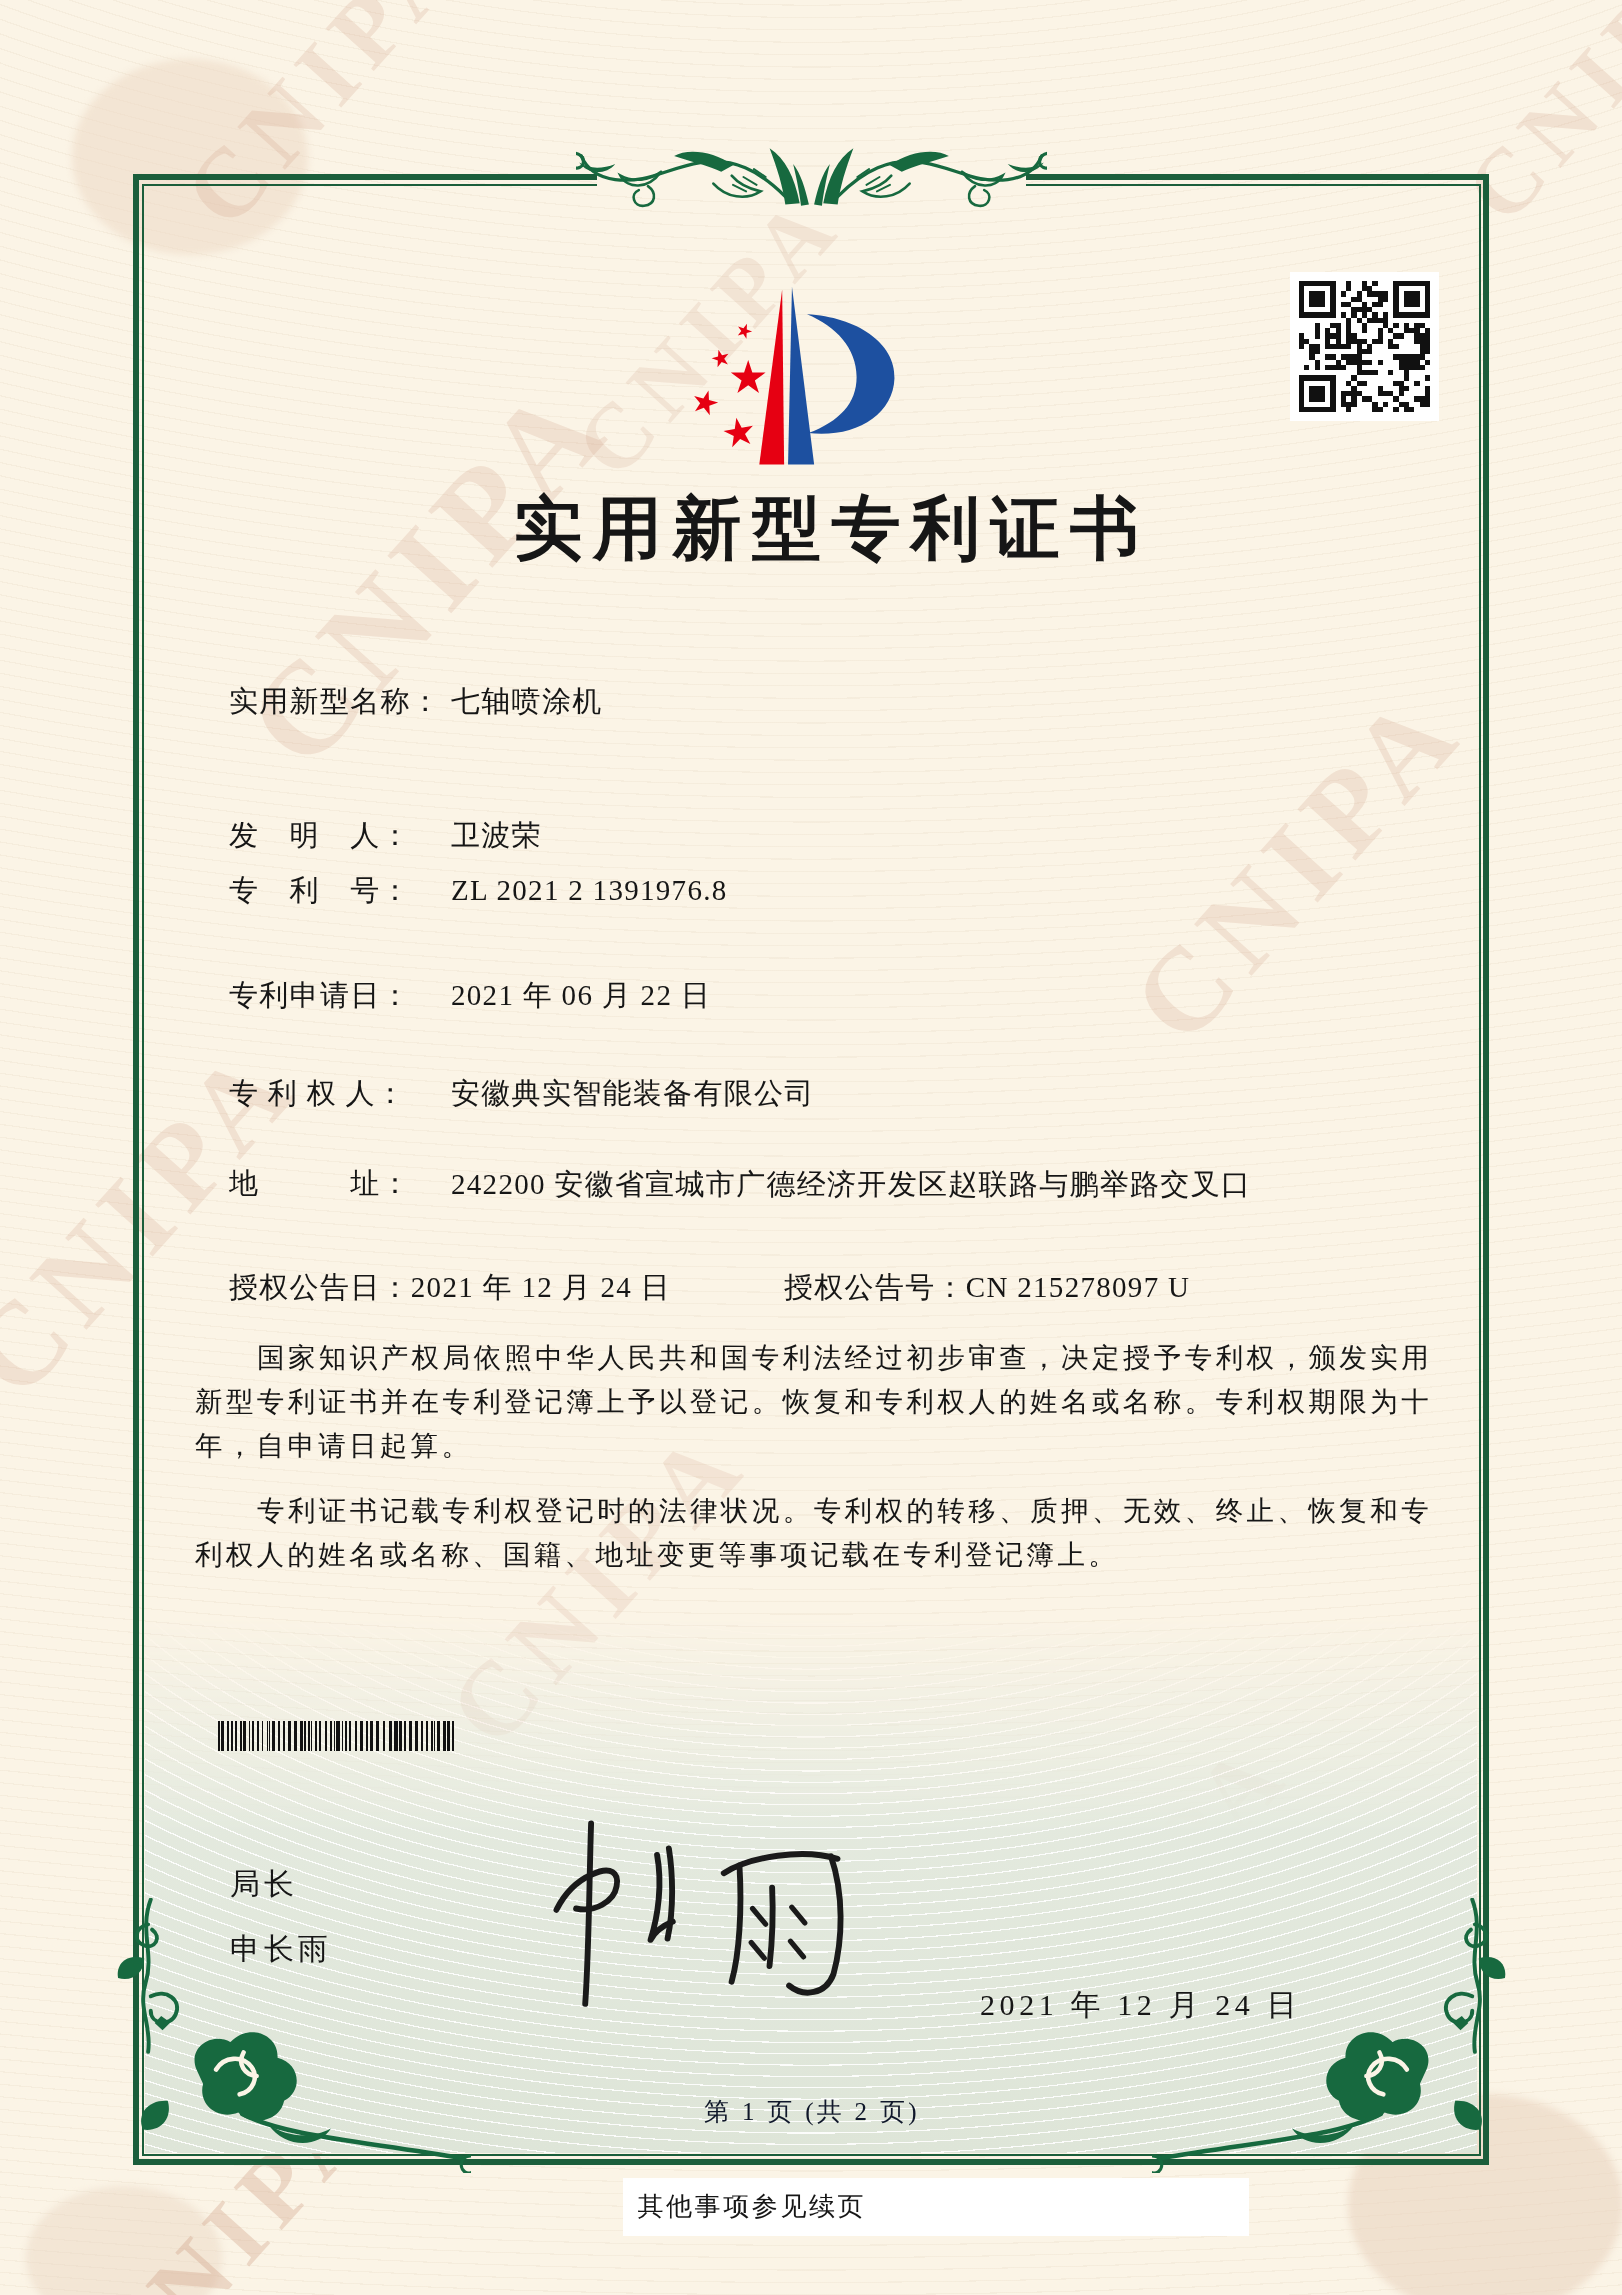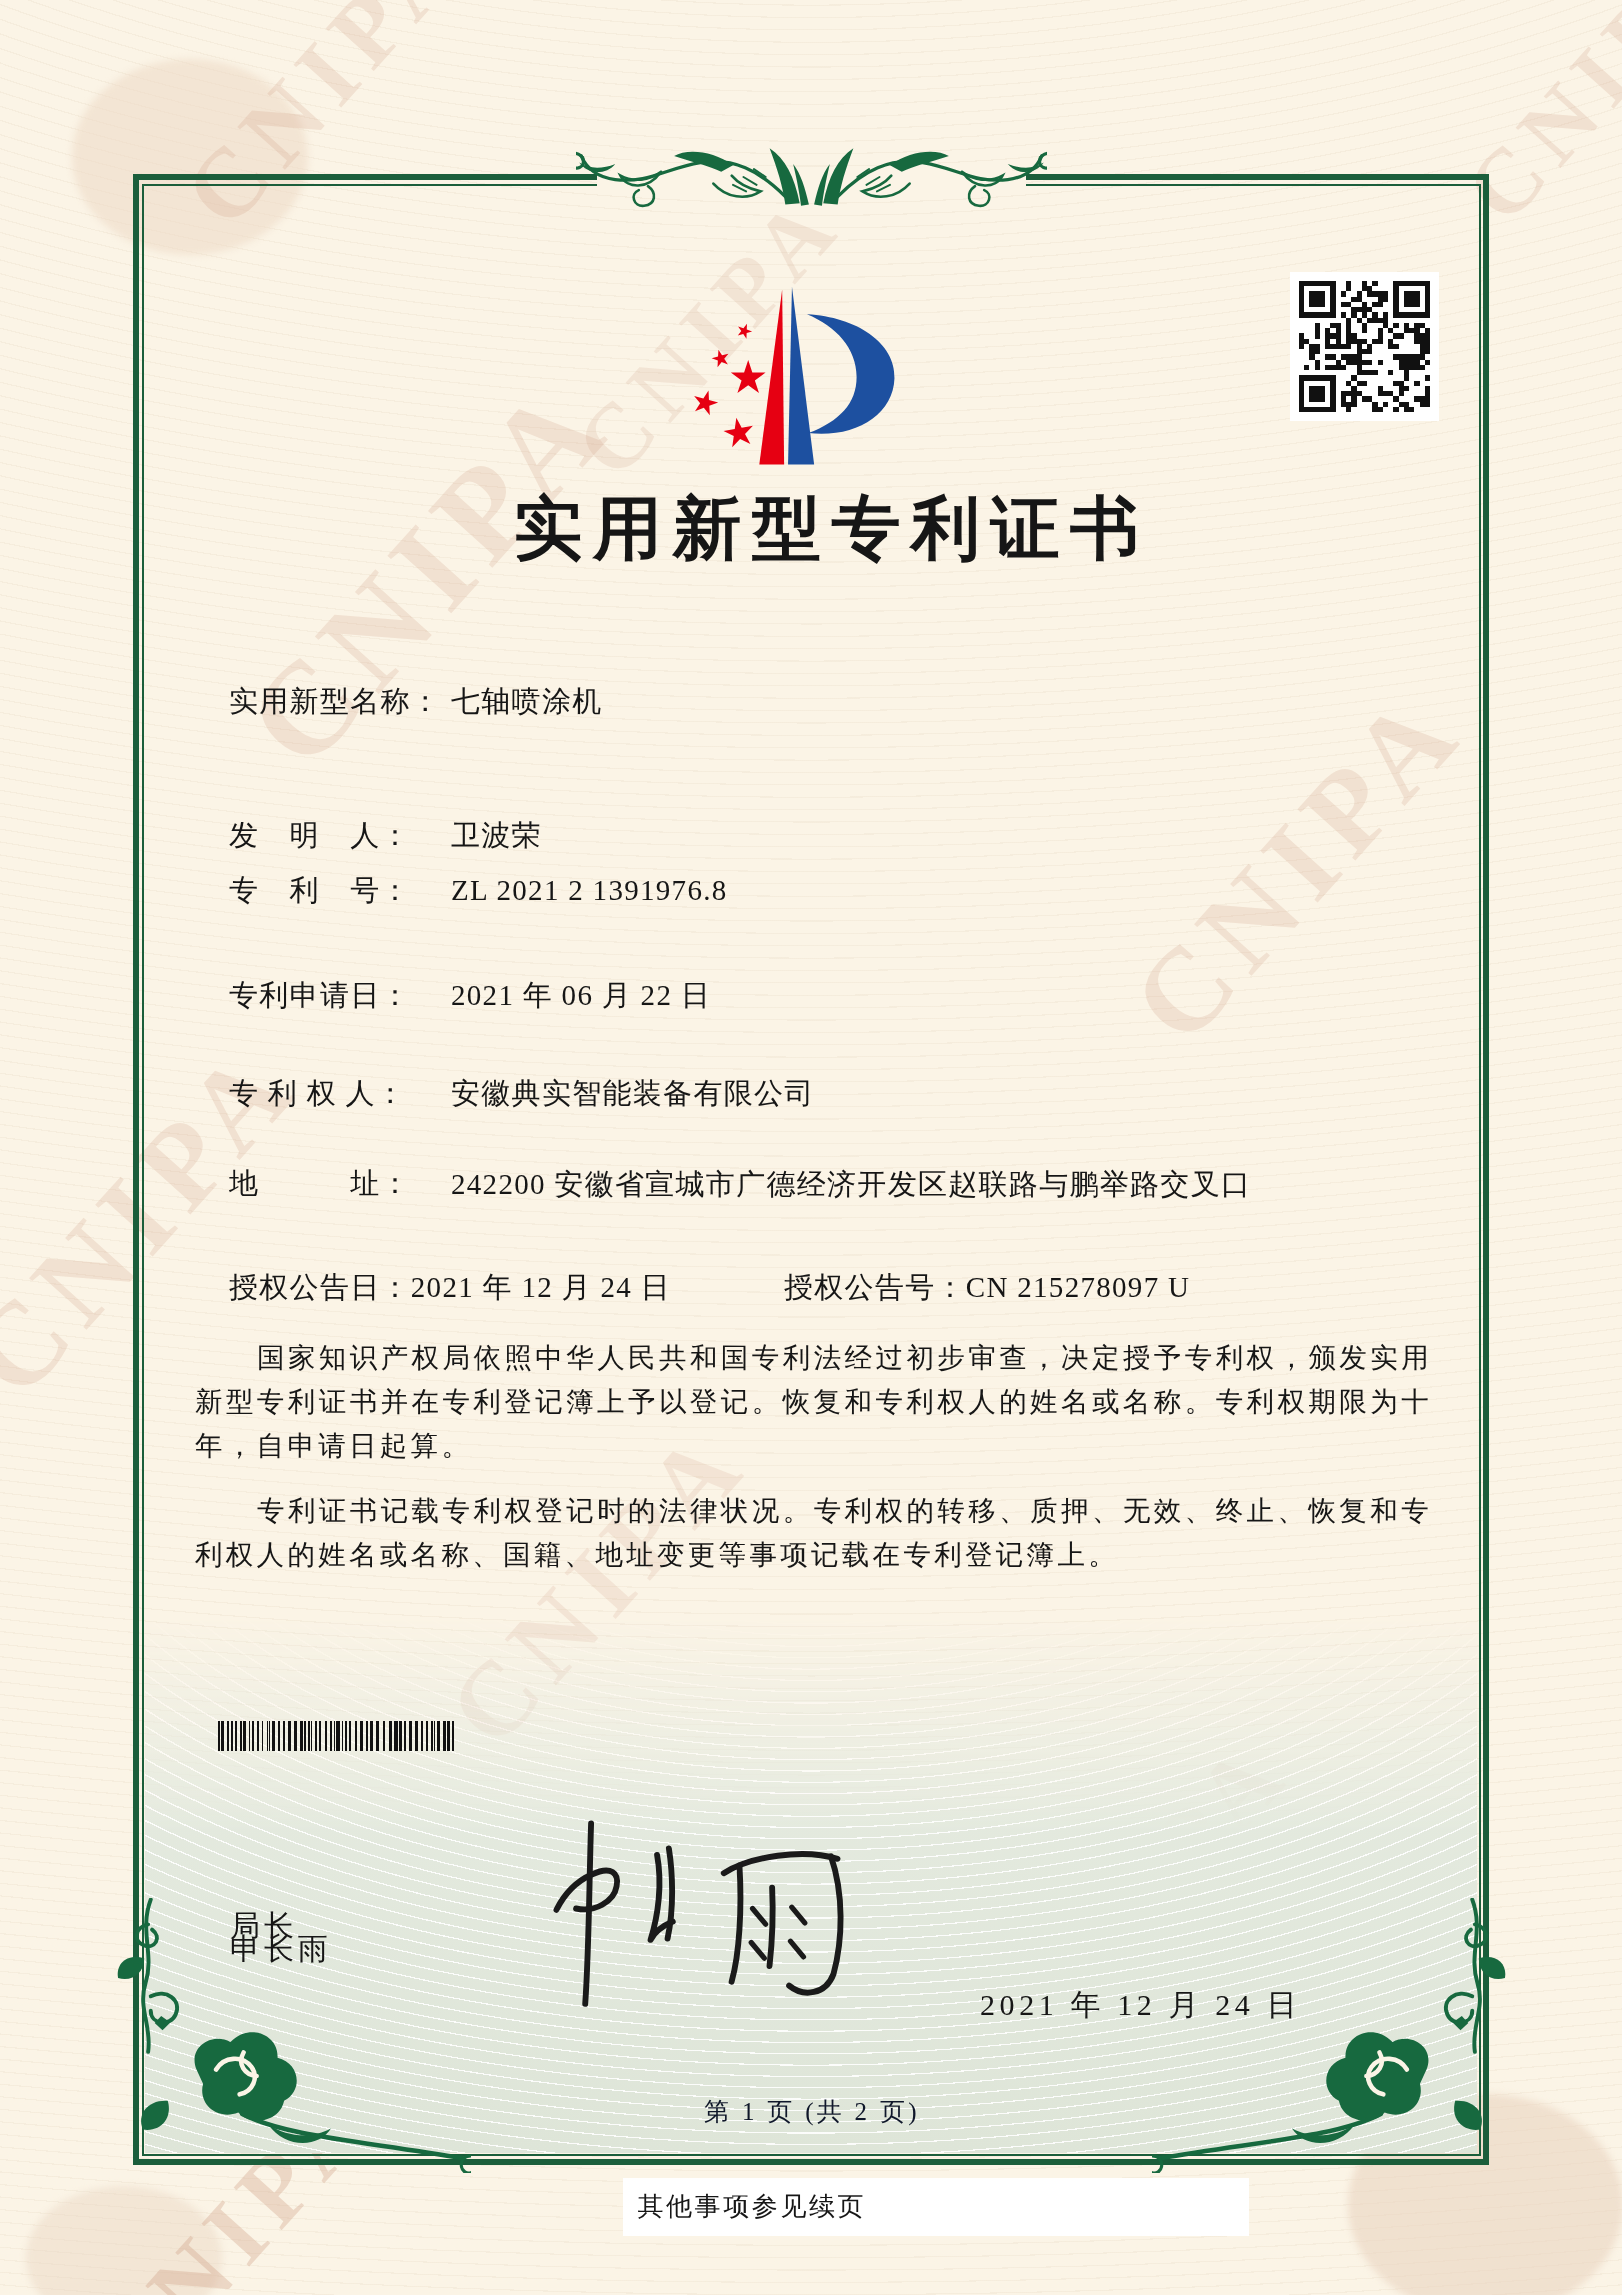--- a/index.html
+++ b/index.html
@@ -40,21 +40,21 @@
   .row.addr .fvalue{width:975px;line-height:43px;}
   .grant{position:absolute;left:229px;top:1268px;font-size:29px;letter-spacing:1.3px;white-space:nowrap;}
   .grant .pair2{position:absolute;left:555px;top:0;}
   .paras{position:absolute;left:195px;top:1336px;width:1237px;}
   .paras p{margin:0;font-size:27.5px;line-height:44px;letter-spacing:3.3px;
            text-indent:62px;text-align:justify;}
   .paras p + p{margin-top:21px;}
   .qr-box{position:absolute;left:1290px;top:272px;width:149px;height:149px;background:#fff;}
   .qr-box svg{position:absolute;left:9.2px;top:9.2px;}
   .barcode{position:absolute;left:218px;top:1721px;}
-  .sig-title{position:absolute;left:230px;top:1864px;font-size:30px;letter-spacing:3.9px;margin-top:42px;}
+  .sig-title{position:absolute;left:230px;top:1864px;font-size:30px;letter-spacing:3.9px;}
   .sig-name{position:absolute;left:230px;top:1929px;font-size:30px;letter-spacing:3.9px;}
   .signature{position:absolute;left:529px;top:1807px;}
   .issue-date{position:absolute;left:980px;top:1985px;font-size:30px;letter-spacing:4.6px;}
   .page-info{position:absolute;left:145px;width:1334px;top:2095px;text-align:center;
              font-size:25px;letter-spacing:3.3px;color:#0f172a;}
   .note-strip{position:absolute;left:623px;top:2178px;width:626px;height:58px;background:#fff;}
   .note-text{position:absolute;left:14.4px;top:10.5px;font-size:26px;letter-spacing:2.6px;color:#161616;}
 </style>
 </head>
 <body>

